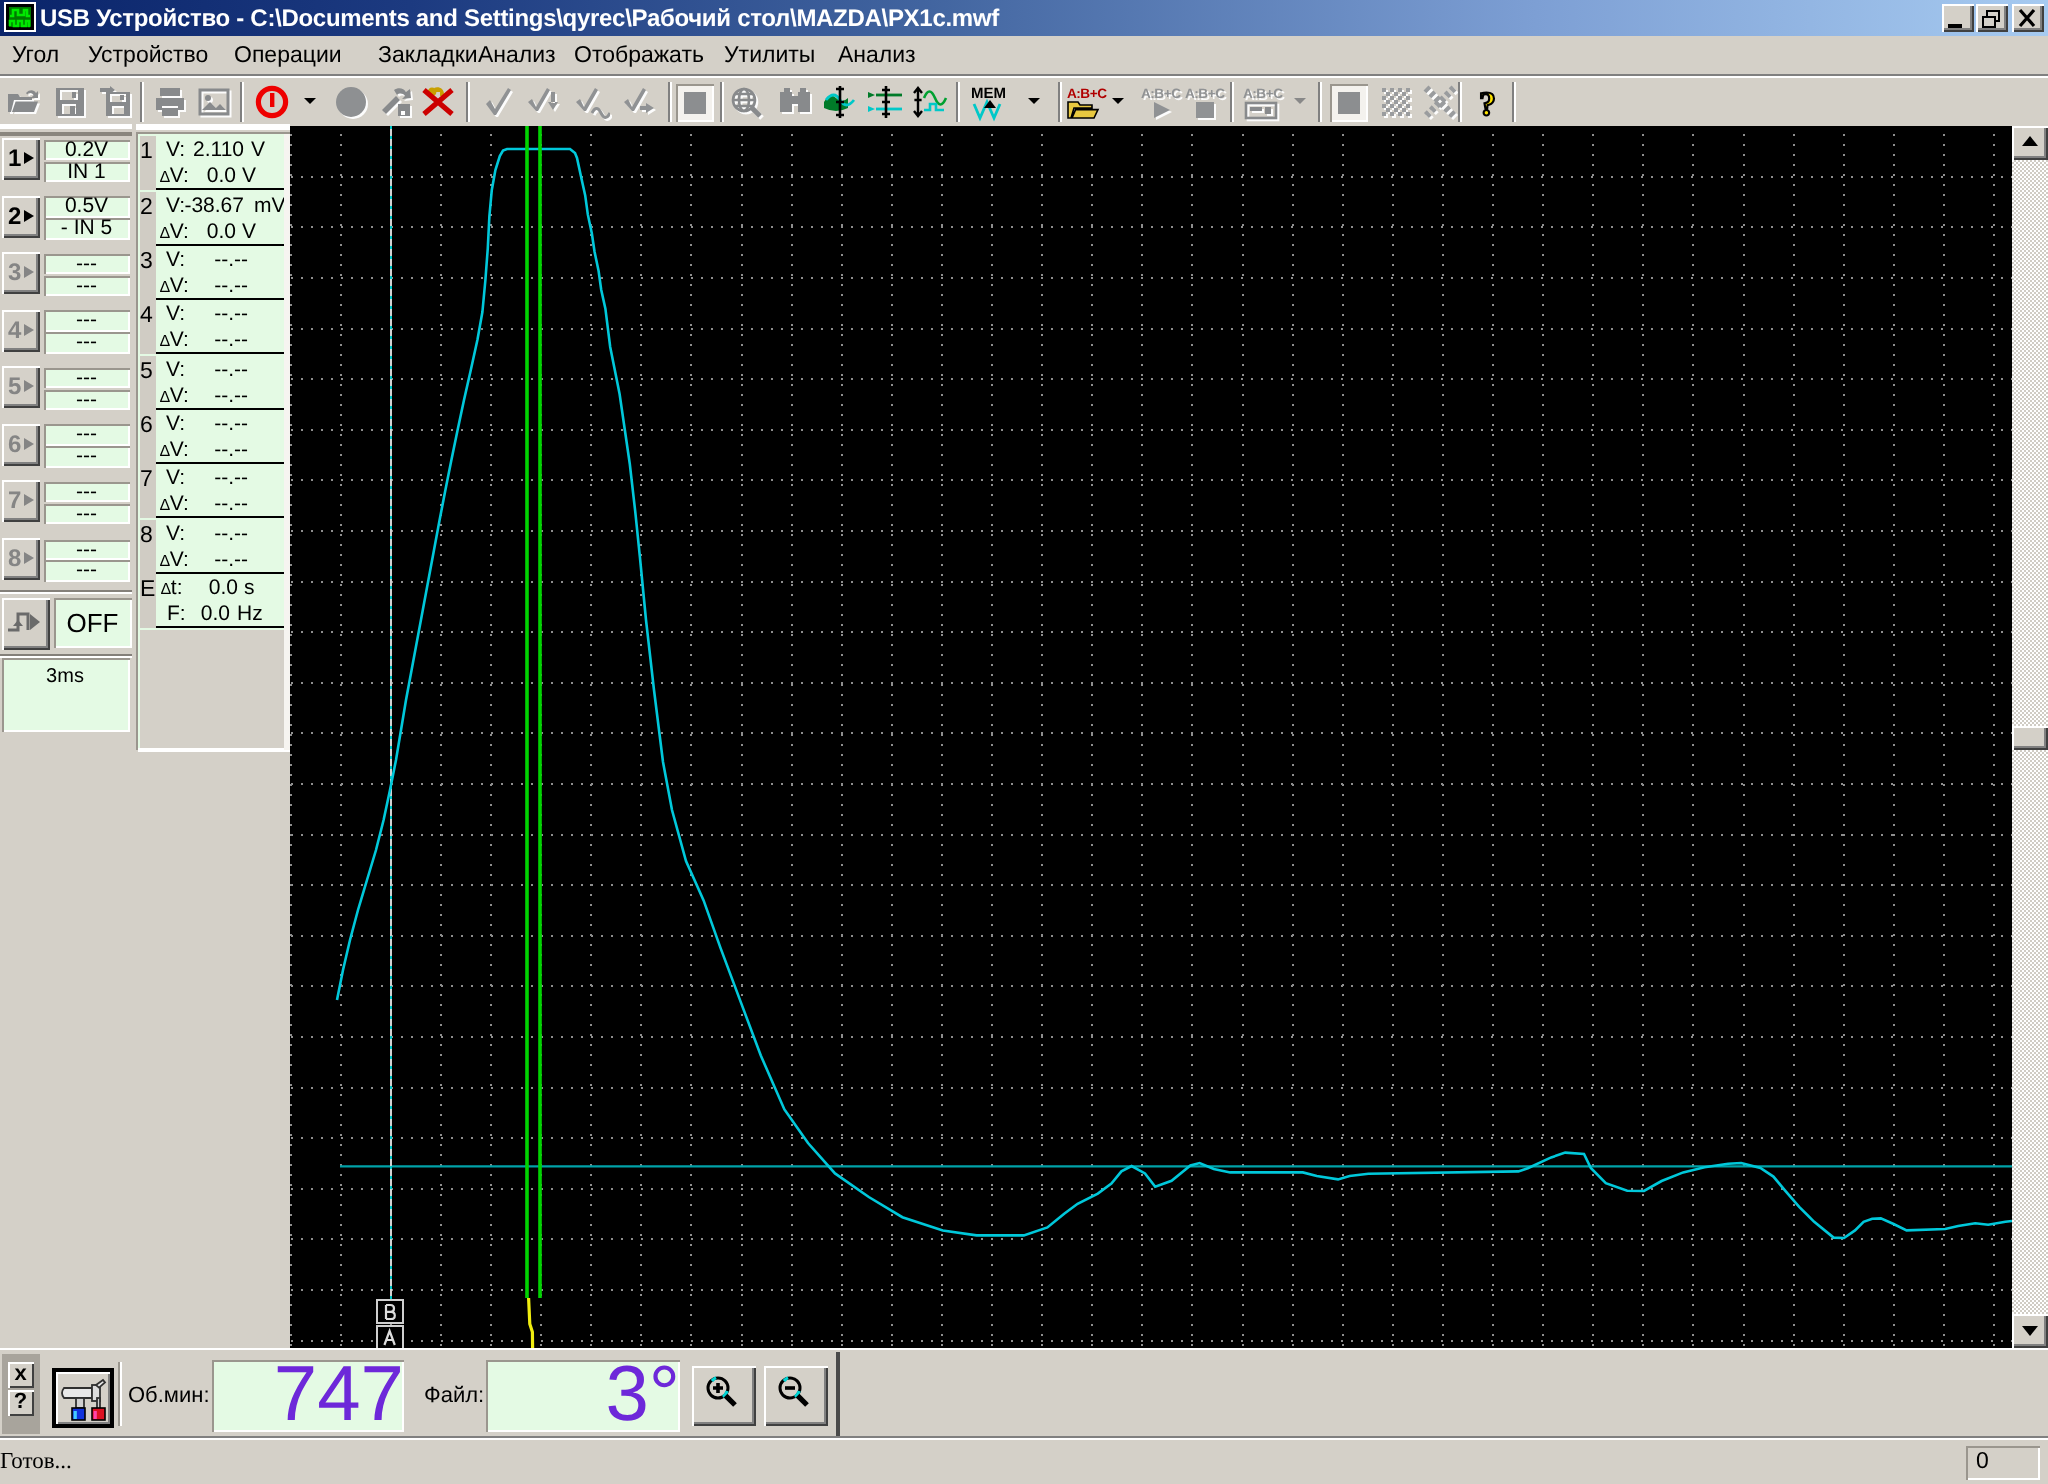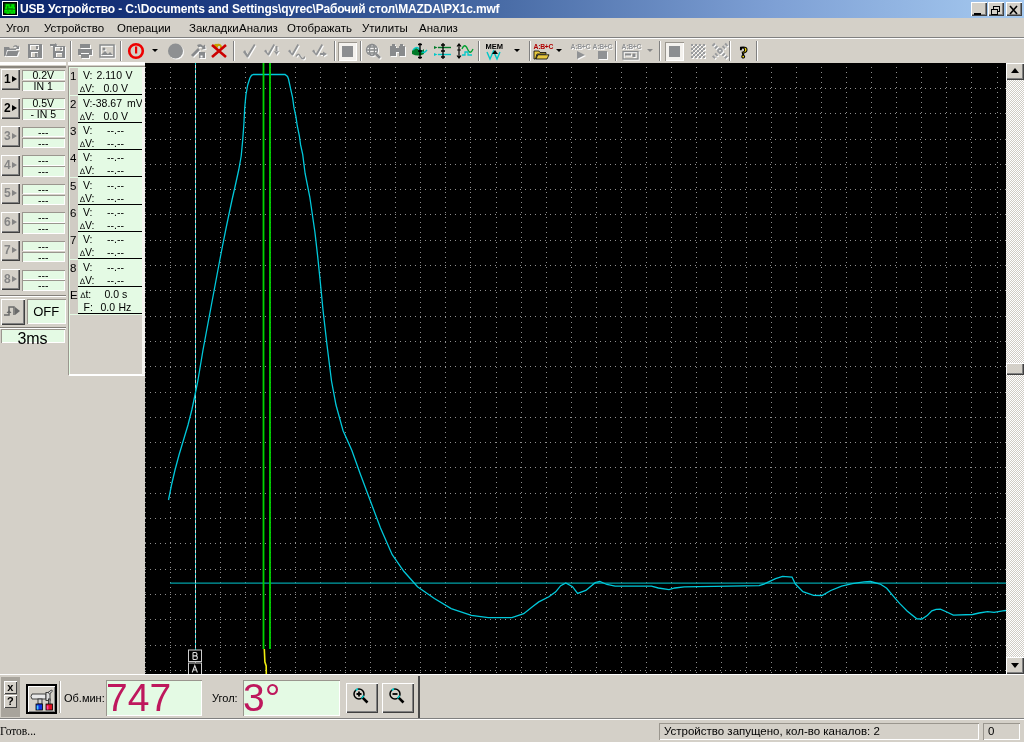--- a/index.html
+++ b/index.html
@@ -43,21 +43,21 @@
 .mval { position:absolute; font-size:10.5px; white-space:nowrap; text-align:right; transform:translateZ(0); }
 #plot { left:145px; top:63px; width:861px; height:611px; background:#000; }
 #vscroll { left:1006px; top:63px; width:18px; height:611px;
   background:repeating-conic-gradient(#fff 0 25%, #d0ccc4 0 50%) 0 0/2px 2px; }
 .sbtn { position:absolute; left:0; width:18px; height:17px; background:#d4d0c8;
   box-shadow: inset 1px 1px 0 #fff, inset -1px -1px 0 #404040, inset -2px -2px 0 #808080; }
 .arr { position:absolute; left:5px; width:0; height:0; border-left:4px solid transparent; border-right:4px solid transparent; }
 #btoolbar { left:0; top:674px; width:1024px; height:45px; background:#d4d0c8; border-top:1px solid #fff; border-bottom:1px solid #808080; }
 .bigbox { position:absolute; top:5px; height:36px; background:#e4fae4;
   box-shadow: inset 1px 1px 0 #9a968e, inset -1px -1px 0 #fff;
-  font-size:39px; text-align:left; color:#be185d; line-height:35px; }
+  font-size:39px; text-align:right; color:#6d28d9; line-height:35px; }
 .blabel { position:absolute; font-size:11px; color:#000; }
 .bbtn { position:absolute; background:#d4d0c8;
   box-shadow: inset 1px 1px 0 #fff, inset -1px -1px 0 #404040, inset -2px -2px 0 #808080; }
 .xqbtn { position:absolute; width:13.5px; height:13px; background:rgba(212,208,200,0.99);
   box-shadow: inset 1px 1px 0 #fff, inset -1px -1px 0 #404040;
   font-size:11px; font-weight:bold; text-align:center; line-height:13px; }
 #statusbar { left:0; top:719px; width:1024px; height:23px; background:#d4d0c8; border-top:1px solid #fff; font-size:11.5px; }
 .spanel { position:absolute; top:3px; height:17px; box-shadow: inset 1px 1px 0 #9a968e, inset -1px -1px 0 #fff; }
 .spanel span { position:absolute; left:5px; top:2px; font-size:11.5px; }
 </style>
@@ -311,21 +311,21 @@
 <div class="gbox" style="top:217.4px;">---</div>
 <div class="ridge" style="left:0;top:231.5px;width:66px;"></div>
 <div style="position:absolute;left:1px;top:236px;width:24px;height:26px;background:#d4d0c8;box-shadow:inset 1px 1px 0 #fff, inset -1px -1px 0 #404040, inset -2px -2px 0 #808080;">
 <svg width="22" height="24" viewBox="0 0 22 24">
         <path d="M3 16 L8 16 L8 8 L13 8 L13 16" fill="none" stroke="#6a6a6a" stroke-width="1.5"></path>
         <path d="M8 11 l-2.5 3 l5 0 Z" fill="#6a6a6a"></path>
         <path d="M14 8 l5 4 l-5 4 Z" fill="#6a6a6a"></path>
       </svg></div>
 <div style="position:absolute;left:26.5px;top:236px;width:39.5px;height:25px;background:rgba(228,250,228,0.99);box-shadow:inset 1px 1px 0 #9a968e, inset -1px -1px 0 #fff;font-size:13px;text-align:center;line-height:25px;" class="gtext">OFF</div>
 <div class="ridge" style="left:0;top:264px;width:66px;"></div>
-<div style="position:absolute;left:0.5px;top:266px;width:64px;height:14px;background:rgba(228,250,228,0.99);box-shadow:inset 1px 1px 0 #9a968e, inset -1px -1px 0 #fff;font-size:16px;text-align:center;line-height:19px;" class="gtext">3ms</div>
+<div style="position:absolute;left:0.5px;top:266px;width:64px;height:37px;background:rgba(228,250,228,0.99);box-shadow:inset 1px 1px 0 #9a968e, inset -1px -1px 0 #fff;font-size:10px;text-align:center;line-height:19px;" class="gtext">3ms</div>
 </div>
 <div class="abs" style="left:68px;top:62px;width:77px;height:4px;background:linear-gradient(#ffffff 0 3px,#d4d0c8 3px 4px);"></div>
 <div class="abs" id="measpanel">
 <div class="mrow" style="top:1.2px;">
 <div class="mnum">1</div>
 <div class="mline" style="left:13px;top:1px;">V:</div>
 <div class="mval" style="left:10px;top:1px;width:42px;">2.110</div>
 <div class="mline" style="left:55.5px;top:1px;">V</div>
 <div class="mline" style="left:10px;top:14px;"><span style="font-size:8px;">∆</span>V:</div>
 <div class="mval" style="left:10px;top:14px;width:38px;">0.0</div>
@@ -494,21 +494,21 @@
           <rect x="20.5" y="13" width="1.5" height="6" fill="#d0d0d0"></rect>
         </g>
         <rect x="8" y="18" width="6.5" height="6" fill="#1133dd" stroke="#000" stroke-width="0.8"></rect>
         <rect x="18" y="18" width="6.5" height="6" fill="#dd1122" stroke="#000" stroke-width="0.8"></rect>
         <rect x="8.8" y="19.5" width="1.6" height="4" fill="#44ccff"></rect>
         <rect x="18.8" y="19.5" width="1.6" height="4" fill="#ff44aa"></rect>
       </svg>
   </div>
   <div class="blabel" style="left:64px; top:17px;">Об.мин:</div>
   <div class="bigbox" style="left:106px; width:96px;">747</div>
-  <div class="blabel" style="left:212px; top:17px;">Угол:</div>
+  <div class="blabel" style="left:212px; top:17px;">Файл:</div>
   <div class="bigbox" style="left:243px; width:97px;">3°</div>
   <div class="bbtn" style="left:346px; top:8px; width:32px; height:30px;">
     <svg width="30" height="28" viewBox="0 0 30 28">
         <circle cx="13" cy="11" r="5" fill="none" stroke="#000" stroke-width="1.5"></circle>
         <path d="M10 7.5 A5.5 5.5 0 0 1 12 5.8" stroke="#00d4d4" stroke-width="1.6" fill="none"></path>
         <path d="M17.6 12.5 A5.5 5.5 0 0 1 15.5 15.5" stroke="#00d4d4" stroke-width="1.6" fill="none"></path>
         <path d="M13 8.5 L13 13.5 M10.5 11 L15.5 11" stroke="#000" stroke-width="1.8"></path>
         <path d="M16.8 14.8 L21.5 19.5" stroke="#000" stroke-width="2.6"></path>
       </svg>
   </div>
@@ -519,19 +519,16 @@
         <path d="M17.6 12.5 A5.5 5.5 0 0 1 15.5 15.5" stroke="#00d4d4" stroke-width="1.6" fill="none"></path>
         <path d="M10.5 11 L15.5 11" stroke="#000" stroke-width="1.8"></path>
         <path d="M16.8 14.8 L21.5 19.5" stroke="#000" stroke-width="2.6"></path>
       </svg>
   </div>
   <div style="position:absolute;left:417.5px;top:1px;width:2px;height:42px;background:#4a4a4a;"></div>
 </div>
 
 <div class="abs" id="statusbar">
   <div style="position:absolute; left:0; top:5px;font-family:Liberation Serif, serif;" class="gtext">Готов...</div>
-  <div class="spanel" style="left:659px; width:320px;">
-      <span>Устройство запущено, кол-во каналов: 2</span>
-    </div>
   <div class="spanel" style="left:983px; width:37px;">
       <span>0</span>
     </div>
 </div>
 
 </body></html>

